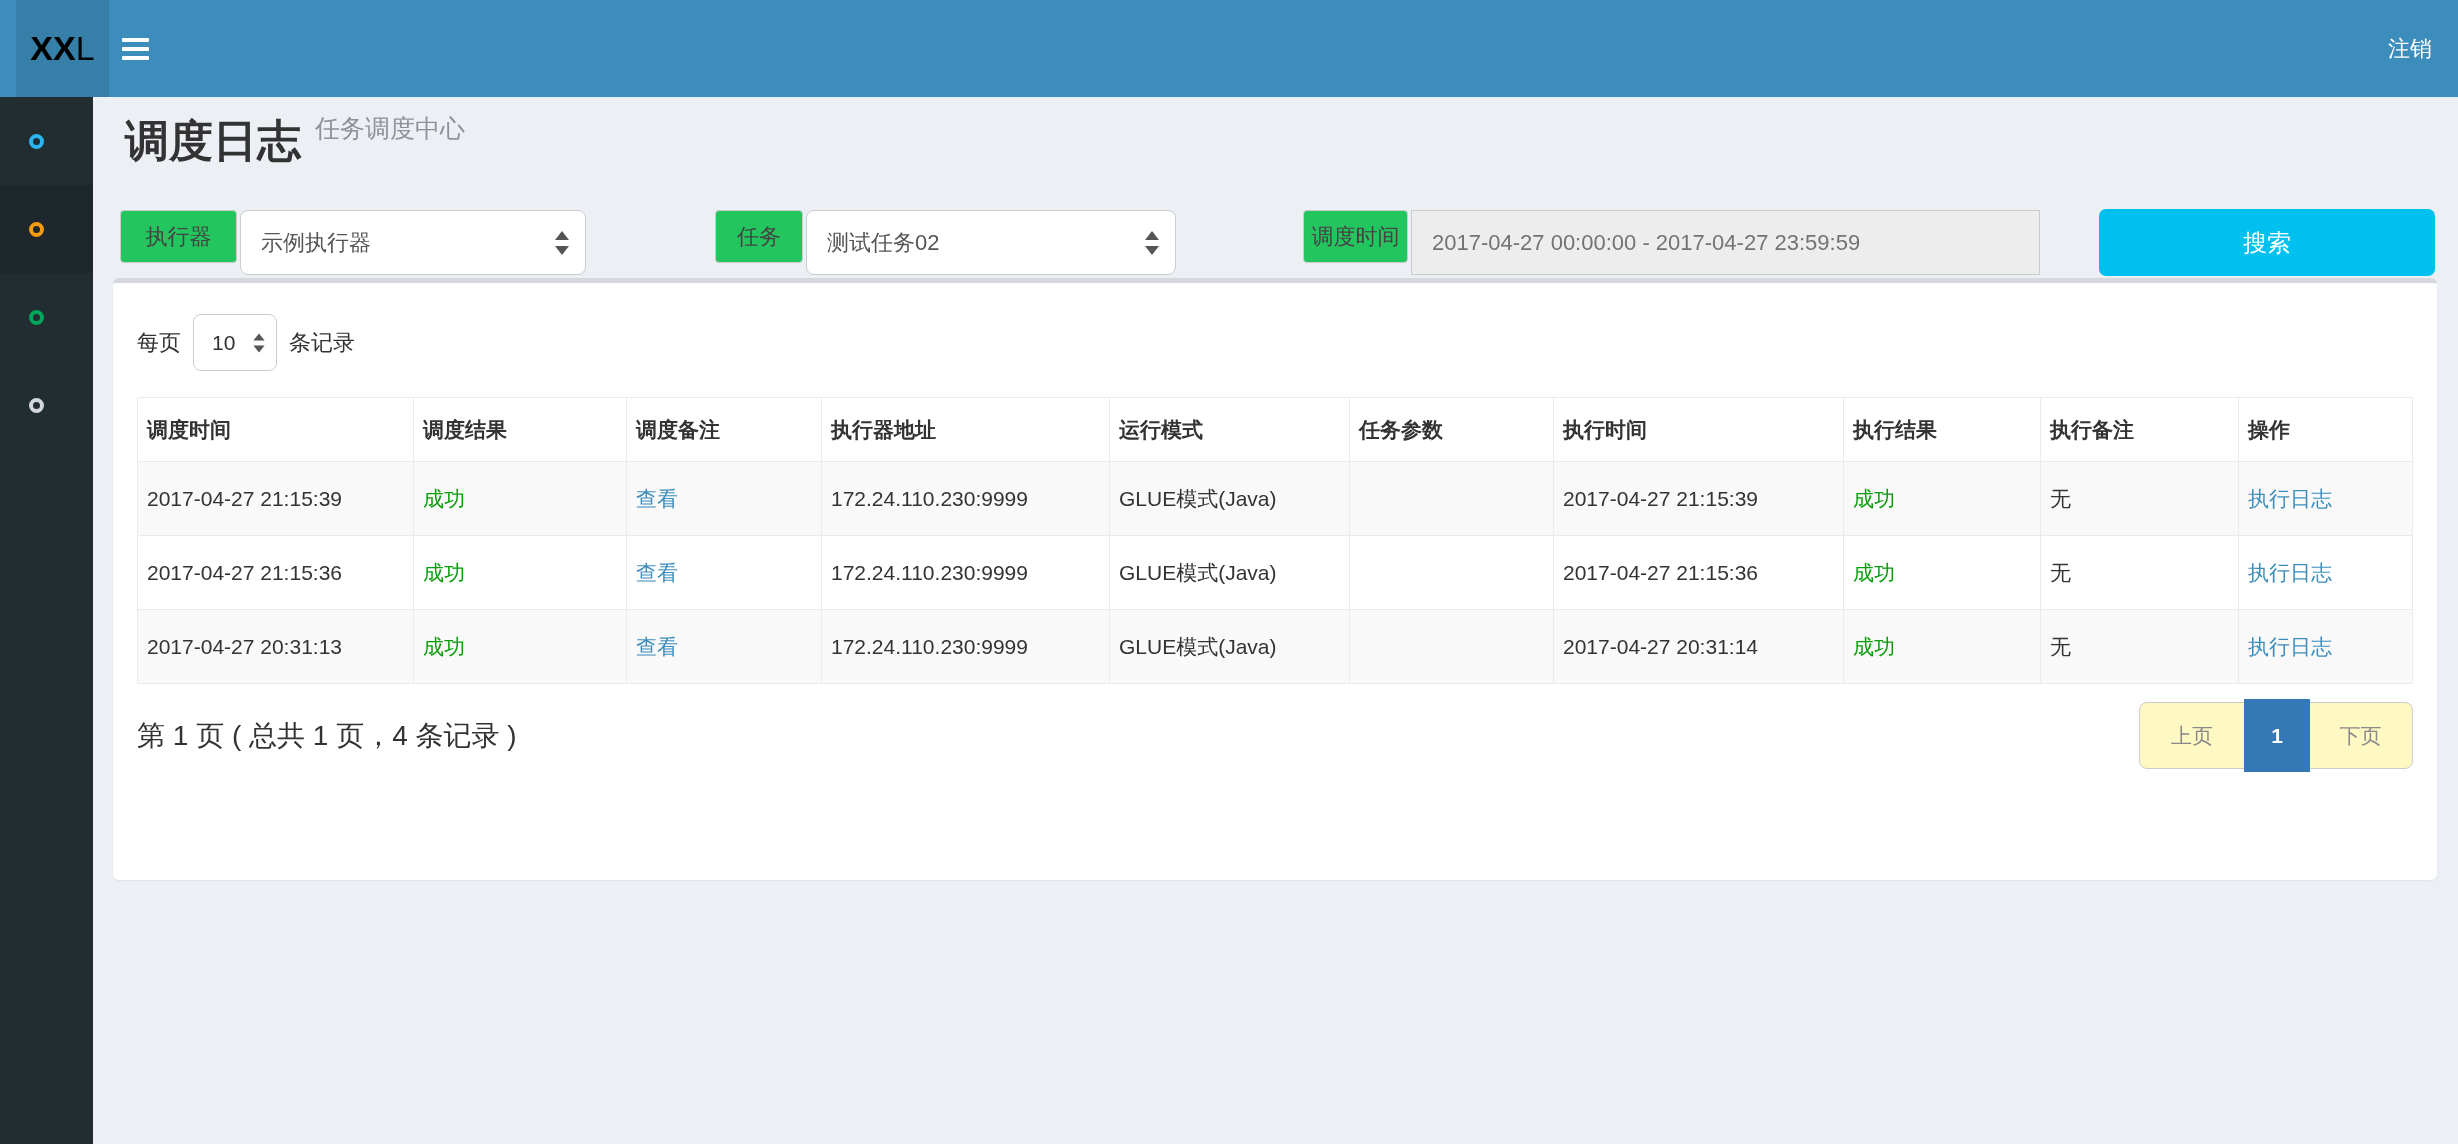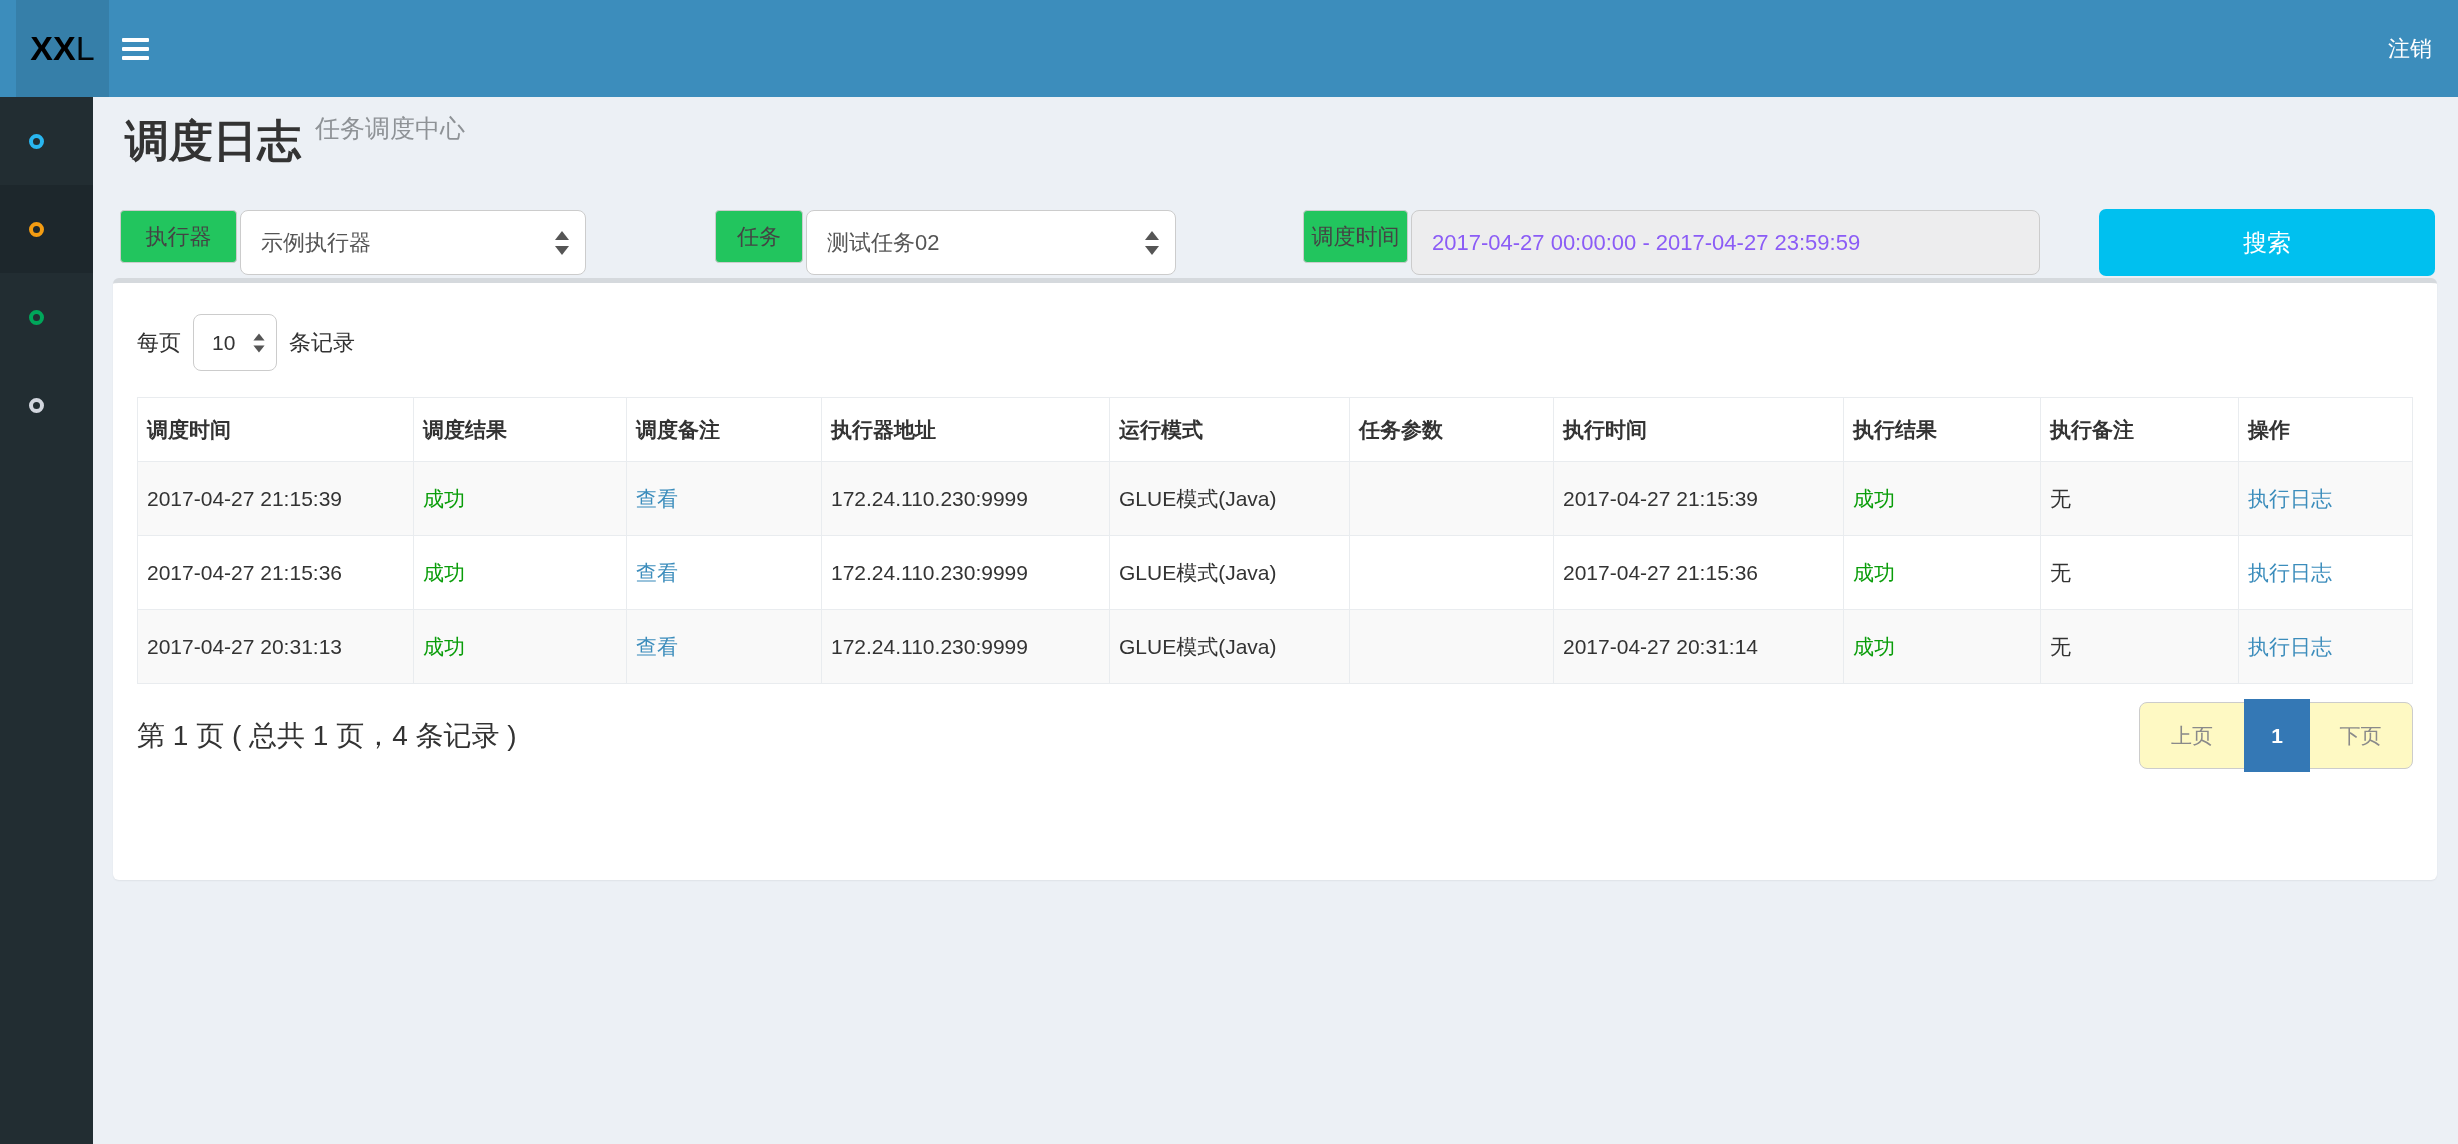--- a/index.html
+++ b/index.html
@@ -37,22 +37,22 @@
   .fgroup{position:absolute; top:210px; height:65px; display:flex;}
   .addon{height:53px; background:#22c55e; border:1px solid var(--border); border-radius:4px;
          display:flex; align-items:center; justify-content:center; font-size:22px; color:#444; flex:none;}
   .selectbox{height:65px; background:#fff; border:1px solid var(--border); border-radius:8px; margin-left:3px;
          display:flex; align-items:center; padding:0 50px 0 20px; font-size:22px; color:#555;
          position:relative; cursor:pointer; flex:none;}
   .caret-ud{position:absolute; right:16px; top:50%; width:14px; height:26px; margin-top:-13px;}
   .caret-ud::before,.caret-ud::after{content:""; position:absolute; left:0; border-left:7px solid transparent; border-right:7px solid transparent;}
   .caret-ud::before{top:1px; border-bottom:9px solid #555;}
   .caret-ud::after{bottom:1px; border-top:9px solid #555;}
-  .timebox{height:65px; background:#ededee; border:1px solid var(--border); border-radius:8px; margin-left:3px;
-         font-size:22px; color:#8b5cf6; padding:0 20px; width:629px; flex:none; font-family:inherit;}
+  .timebox{height:65px; background:#ededee; border:1px solid var(--border); border-radius:0; margin-left:3px;
+         font-size:22px; color:#737373; padding:0 20px; width:629px; flex:none; font-family:inherit;}
   .search-btn{position:absolute; left:2099px; top:209px; width:336px; height:67px; background:var(--accent);
          border:none; border-radius:7px; color:#fff; font-size:24px; cursor:pointer; font-family:inherit;}
 
   
   .panel{position:absolute; left:113px; top:278px; width:2324px; height:602px; background:#fff;
          border-top:5px solid #d5d9dd; border-radius:6px; box-shadow:0 1px 2px rgba(0,0,0,.06); padding:15px 24px;}
   .pagesize-row{display:flex; align-items:center; gap:12px; padding-top:16px; font-size:22px; color:#333;}
   .select-small{width:84px; height:57px; border:1px solid var(--border); border-radius:8px; background:#fff;
          display:flex; align-items:center; padding-left:18px; font-size:21px; color:#333; position:relative; cursor:pointer;}
   .select-small .caret-ud{right:10px; transform:scale(.8);}

